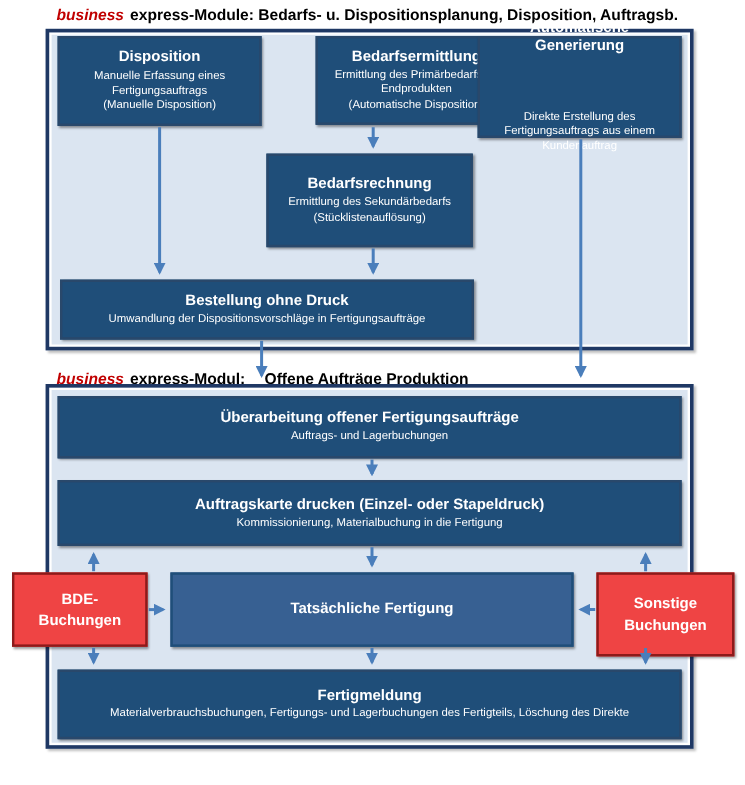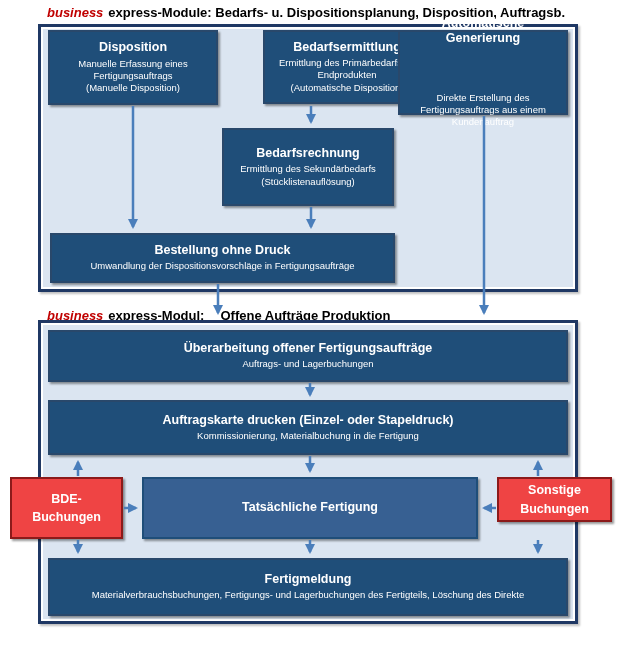--- a/index.html
+++ b/index.html
@@ -107,21 +107,21 @@
 
   <div class="node red" style="left:10px; top:477px; width:113px; height:62px;">
     <span class="t">BDE-
 Buchungen</span>
   </div>
 
   <div class="node steel" style="left:142px; top:477px; width:336px; height:62px;">
     <span class="t">Tatsächliche Fertigung</span>
   </div>
 
-  <div class="node red" style="left:497px; top:477px; width:115px; height:45px;">
+  <div class="node red" style="left:497px; top:477px; width:115px; height:70px;">
     <span class="t">Sonstige
 Buchungen</span>
   </div>
 
   <div class="node" style="left:48px; top:558px; width:520px; height:58px;">
     <span class="t">Fertigmeldung</span>
     <span class="s">Materialverbrauchsbuchungen, Fertigungs- und Lagerbuchungen des Fertigteils, Löschung des Direkte</span>
   </div>
 
   <svg class="arrows" width="621" height="654" viewBox="0 0 621 654">

